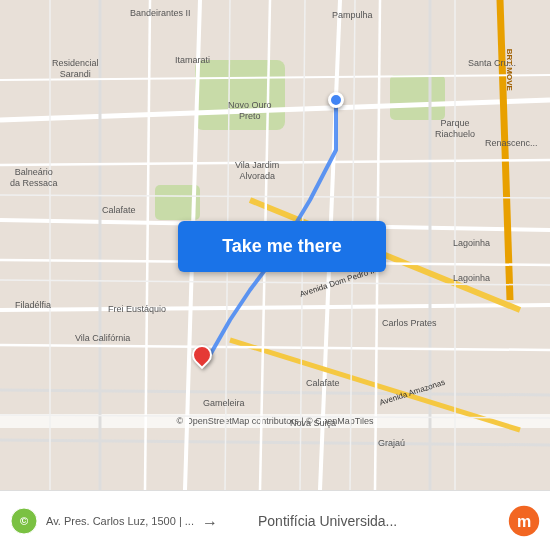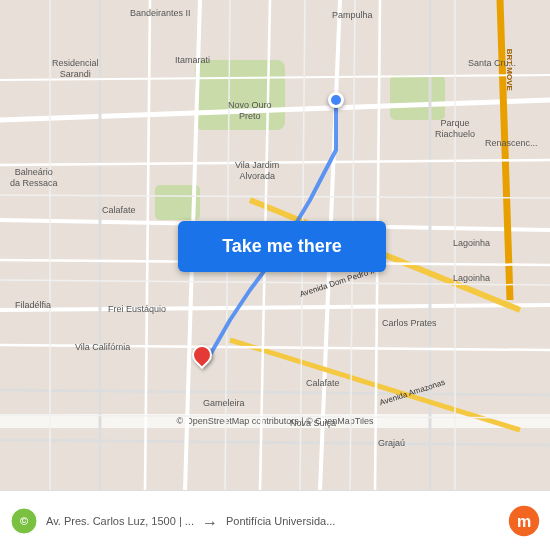--- a/index.html
+++ b/index.html
@@ -108,26 +108,27 @@
     }
 
     .bottom-arrow {
       font-size: 16px;
       color: #555;
       margin: 0 8px;
       flex-shrink: 0;
     }
 
     .bottom-to {
-      font-size: 11px;
+      font-size: 14px;
       color: #555;
       flex: 1;
       overflow: hidden;
       white-space: nowrap;
       text-overflow: ellipsis;
+      margin-left: 32px;
     }
 
     .moovit-logo {
       display: flex;
       align-items: center;
       flex-shrink: 0;
       margin-left: 8px;
     }
 
     .moovit-m {
@@ -227,21 +228,21 @@
   <div class="label" style="top:58px;left:52px;">Residencial<br>Sarandi</div>
   <div class="label" style="top:100px;left:228px;">Novo Ouro<br>Preto</div>
   <div class="label" style="top:58px;left:468px;">Santa Cru...</div>
   <div class="label" style="top:125px;left:10px;margin-top:42px;">Balneário<br>da Ressaca</div>
   <div class="label" style="top:143px;left:235px;margin-top:17px;">Vila Jardim<br>Alvorada</div>
   <div class="label" style="top:118px;left:435px;">Parque<br>Riachuelo</div>
   <div class="label" style="top:138px;left:485px;">Renascenc...</div>
   <div class="label" style="top:205px;left:102px;">Calafate</div>
   <div class="label" style="top:268px;left:108px;margin-top:36px;">Frei Eustáquio</div>
   <div class="label" style="top:300px;left:15px;">Filadélfia</div>
-  <div class="label" style="top:342px;left:75px;">Vila Califórnia</div>
+  <div class="label" style="top:333px;left:75px;">Vila Califórnia</div>
   <div class="label" style="top:238px;left:453px;">Lagoinha</div>
   <div class="label" style="top:273px;left:453px;">Lagoinha</div>
   <div class="label" style="top:318px;left:382px;">Carlos Prates</div>
   <div class="label" style="top:398px;left:203px;text-align:right;">Gameleira</div>
   <div class="label" style="top:418px;left:290px;">Nova Suiça</div>
   <div class="label" style="top:378px;left:298px;margin-left:8px;">Calafate</div>
   <div class="label" style="top:438px;left:378px;">Grajaú</div>
 
   <div class="road-label" style="top:278px;left:298px;transform:rotate(-18deg);">Avenida Dom Pedro II</div>
   <div class="road-label" style="top:388px;left:378px;transform:rotate(-18deg);">Avenida Amazonas</div>

